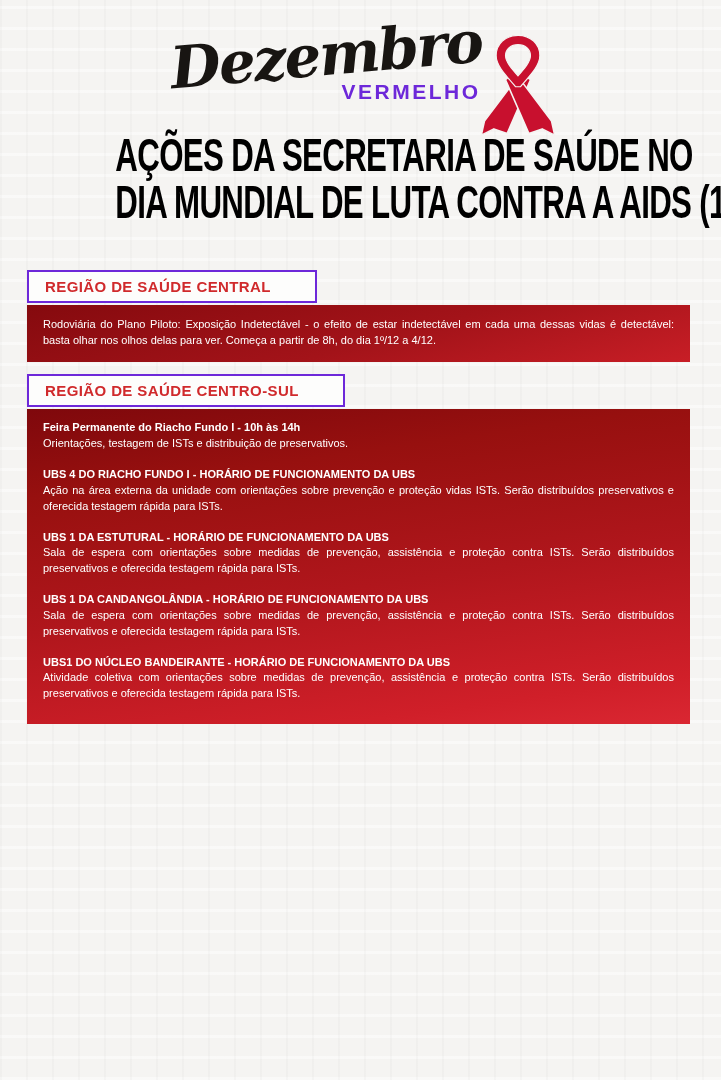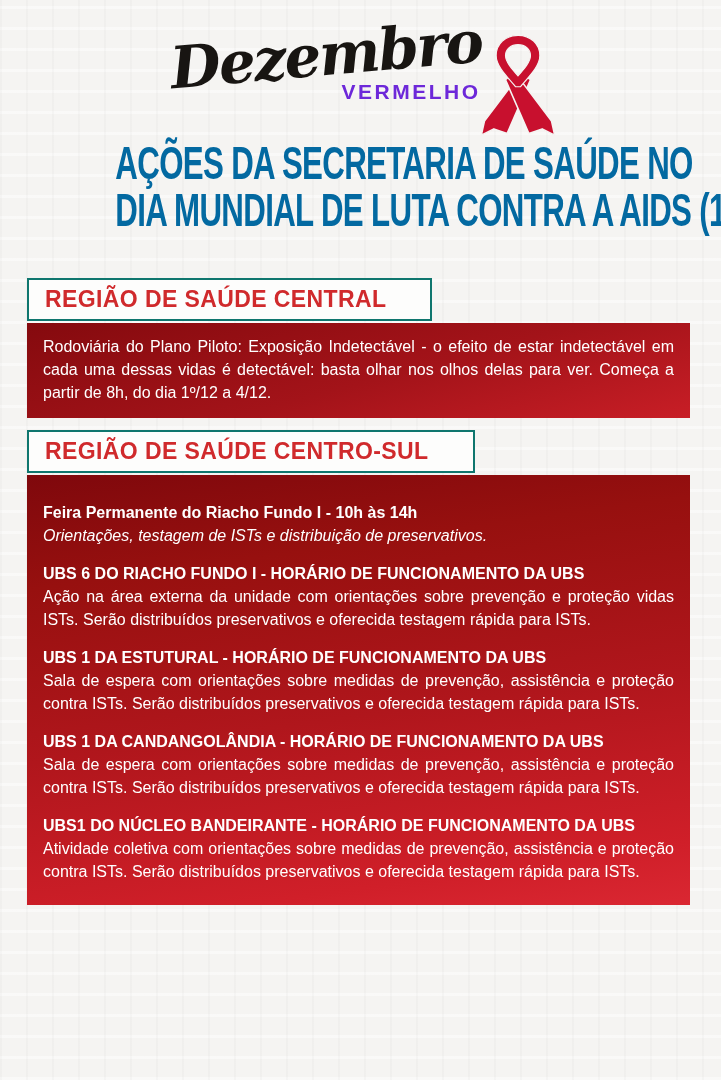--- a/index.html
+++ b/index.html
@@ -29,65 +29,65 @@
     letter-spacing:-2px;
   }
   .logo-sub{
     font-weight:bold;font-size:21px;letter-spacing:2.5px;
     color:#6d28d9;margin-top:-4px;margin-right:2px;
   }
   .ribbon{width:78px;height:108px;margin-top:6px;}
 
   
   .main-title{
-    text-align:center;color:#0369a1;font-weight:bold;
-    margin-top:12px;line-height:1.02;
+    text-align:center;color:#000000;font-weight:bold;
+    margin-top:4px;line-height:1.02;
   }
   .title-line{
     display:block;white-space:nowrap;
     font-size:46px;letter-spacing:-1px;
     transform:scaleX(0.68);transform-origin:50% 50%;
   }
 
   
   .section-header{
     width:fit-content;
     margin:0 0 2px 27px;
     background:#fdfdfc;
-    border:2px solid #0f766e;
+    border:2px solid #6d28d9;
     padding:6px 44px 6px 16px;
-    color:#d02a2c;font-weight:bold;font-size:23px;letter-spacing:0.4px;
+    color:#d02a2c;font-weight:bold;font-size:15px;letter-spacing:0.4px;
     box-sizing:border-box;
   }
   .section-header.first{margin-top:44px;}
   .section-header.second{margin-top:12px;}
 
   
   .panel{
     margin-left:27px;margin-right:31px;
     color:#ffffff;
     padding:12px 16px 14px 16px;
     box-sizing:border-box;
   }
   .panel-1{
     background:linear-gradient(165deg,#850a0e 0%,#a31319 55%,#c81e26 100%);
   }
   .panel-2{
     background:linear-gradient(172deg,#7f080c 0%,#97100f 22%,#b0161c 55%,#d01f29 88%,#da2732 100%);
-    padding-top:26px;padding-bottom:16px;
+    padding-top:11px;padding-bottom:16px;
   }
-  .panel p{margin:0;font-size:16px;line-height:1.44;text-align:justify;}
+  .panel p{margin:0;font-size:11px;line-height:1.44;text-align:justify;}
   .item{margin-bottom:15px;}
   .item:last-child{margin-bottom:6px;}
   .item-title{
     font-weight:bold;font-size:15.5px;line-height:1.35;
     margin:0 0 4px 0;text-align:left;
   }
   .item-body{margin:0;font-size:16px;line-height:1.44;text-align:justify;}
-  .item-body.single{text-align:left;font-style:italic;}
+  .item-body.single{text-align:left;}
 </style>
 </head>
 <body>
 
 <div class="poster">
 
   <div class="logo-row">
     <div class="logo-text">
       <span class="logo-script">Dezembro</span>
       <span class="logo-sub">VERMELHO</span>
@@ -119,21 +119,21 @@
     <span>REGIÃO DE SAÚDE CENTRO-SUL</span>
   </div>
   <div class="panel panel-2">
 
     <div class="item">
       <p class="item-title">Feira Permanente do Riacho Fundo I - 10h às 14h</p>
       <p class="item-body single">Orientações, testagem de ISTs e distribuição de preservativos.</p>
     </div>
 
     <div class="item">
-      <p class="item-title">UBS 6 DO RIACHO FUNDO I - HORÁRIO DE FUNCIONAMENTO DA UBS</p>
+      <p class="item-title">UBS 4 DO RIACHO FUNDO I - HORÁRIO DE FUNCIONAMENTO DA UBS</p>
       <p class="item-body">Ação na área externa da unidade com orientações sobre prevenção e proteção vidas ISTs. Serão distribuídos  preservativos e oferecida testagem rápida para ISTs.</p>
     </div>
 
     <div class="item">
       <p class="item-title">UBS 1 DA ESTUTURAL - HORÁRIO DE FUNCIONAMENTO DA UBS</p>
       <p class="item-body">Sala de espera com orientações sobre medidas de prevenção, assistência e proteção contra ISTs. Serão distribuídos  preservativos e oferecida testagem rápida para ISTs.</p>
     </div>
 
     <div class="item">
       <p class="item-title">UBS 1 DA CANDANGOLÂNDIA - HORÁRIO DE FUNCIONAMENTO DA UBS</p>

